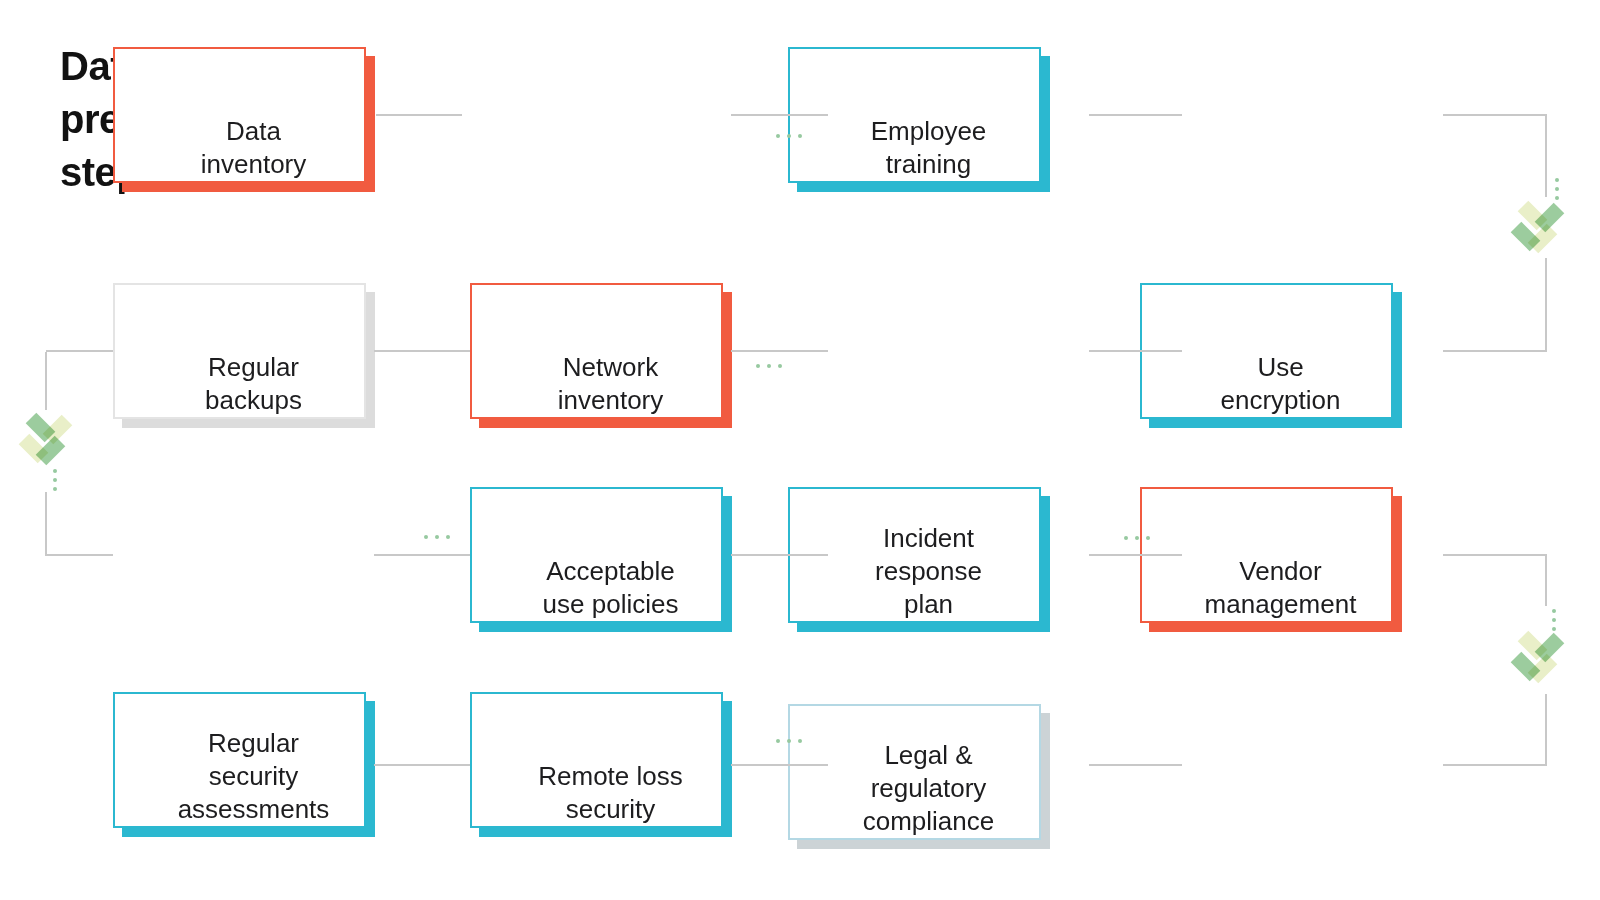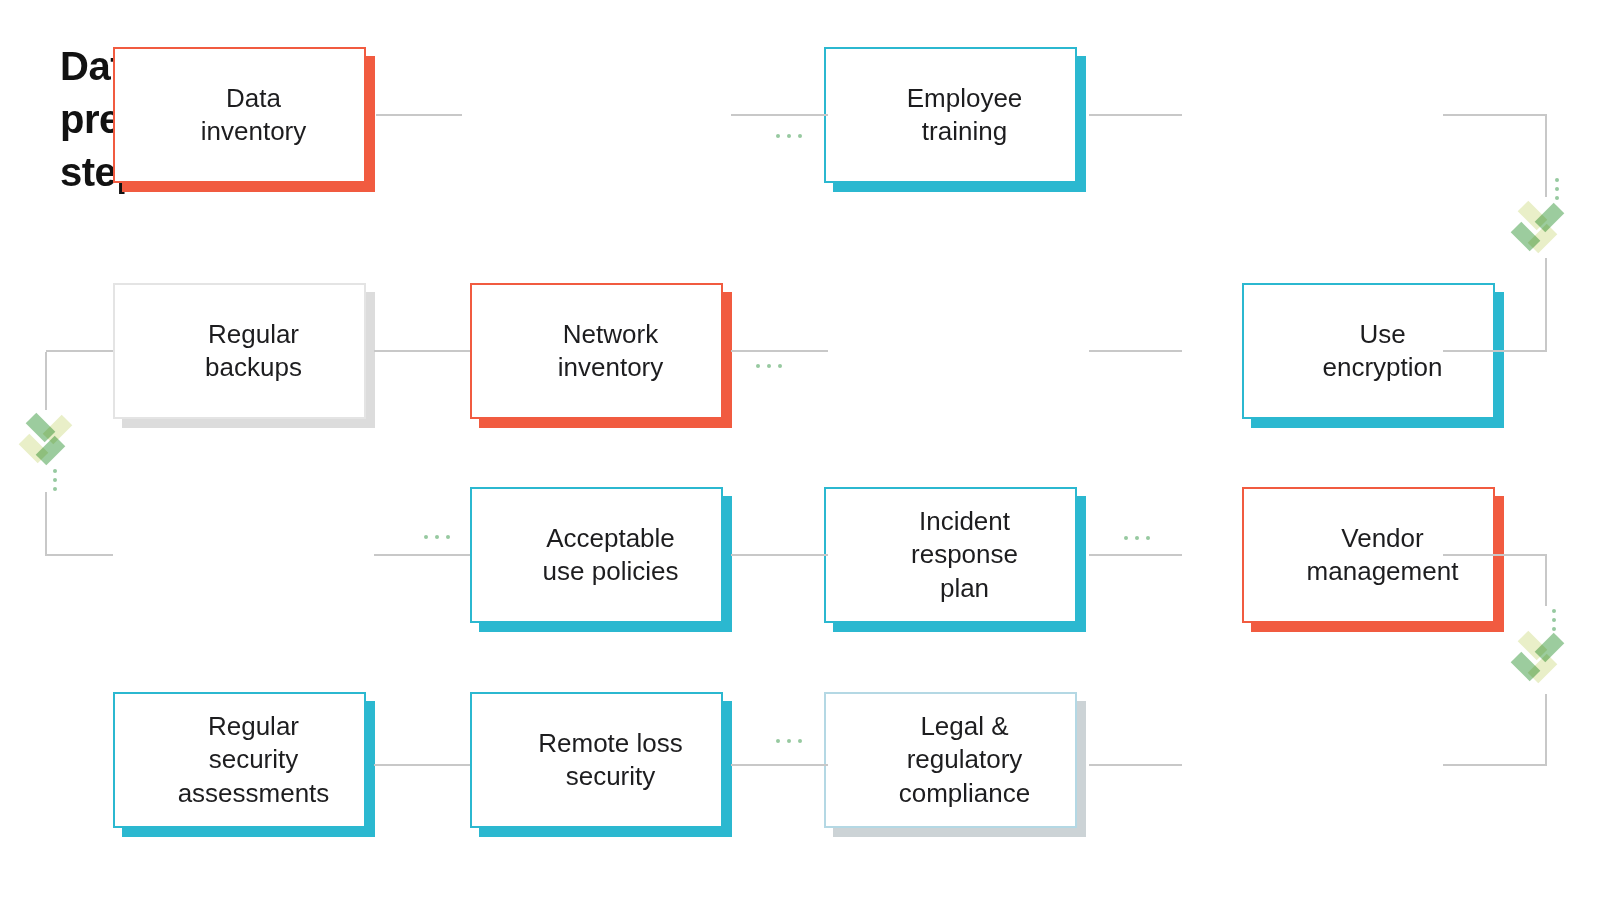--- a/index.html
+++ b/index.html
@@ -12,33 +12,33 @@
   }
   .title{
     position:absolute;left:60px;top:40px;margin:0;
     font-size:40px;font-weight:bold;line-height:1.32;
     letter-spacing:-0.5px;color:var(--title-dark,#121212);
     white-space:pre-line;
   }
   .node{
     position:absolute;width:253px;height:136px;
     background:#ffffff;box-sizing:border-box;
-    display:flex;align-items:center;justify-content:center;
+    display:flex;align-items:flex-end;justify-content:center;
     text-align:center;
     padding-left:28px;
   }
   .node-label{
     font-size:26px;line-height:1.27;color:var(--text-dark,#1d1d1f);
     white-space:pre-line;padding:0 8px;
   }
   .node.red {border:2px solid var(--accent-red,#f15b40); box-shadow:9px 9px 0 var(--accent-red,#f15b40);}
   .node.teal{border:2px solid var(--accent-teal,#2bb8d0); box-shadow:9px 9px 0 var(--accent-teal,#2bb8d0);}
   .node.gray{border:2px solid var(--border-gray,#e3e3e3);  box-shadow:9px 9px 0 var(--shadow-gray,#dcdcdc);}
-  .node.lightblue{border:2px solid var(--border-lightblue,#b4d8e4); box-shadow:9px 9px 0 var(--shadow-lightblue,#ccd3d6);}
-  .c1{left:113px}.c2{left:470px}.c3{left:824px}.c4{left:1242px}
+  .node.lightblue{border:2px solid var(--border-lightblue,#b4d8e4); box-shadow:9px 9px 0 var(--shadow-lightblue,#ccd3d6);margin-top:12px;}
+  .c1{left:113px}.c2{left:470px}.c3{left:788px}.c4{left:1140px}
   .r1{top:47px}.r2{top:283px}.r3{top:487px}.r4{top:692px}
 
   .hline{position:absolute;height:2px;background:var(--line-gray,#c8c8c8);}
   .vline{position:absolute;width:2px;background:var(--line-gray,#c8c8c8);}
 
   .dots-h{position:absolute;display:flex;gap:7px;}
   .dots-v{position:absolute;display:flex;flex-direction:column;gap:5px;background:#fff;padding:1px;}
   .dots-h i,.dots-v i{display:block;width:4px;height:4px;border-radius:50%;background:var(--dot-green,#97c9a0);}
 
   .chev{position:absolute;width:56px;height:62px;}

